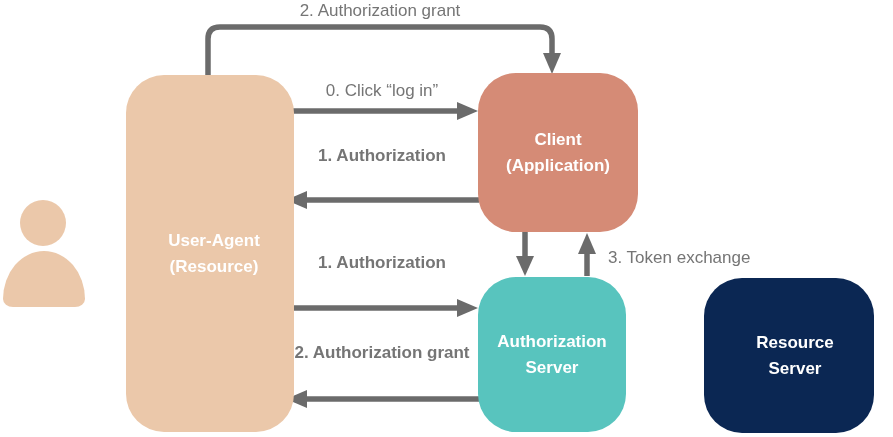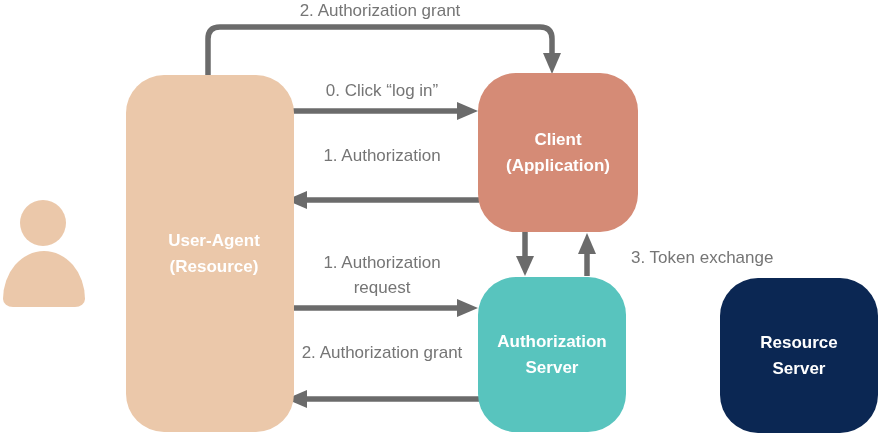--- a/index.html
+++ b/index.html
@@ -19,35 +19,35 @@
     border-radius:38px;
     display:flex; flex-direction:column;
     justify-content:center; align-items:center;
     color:#ffffff; font-weight:700; font-size:17px; line-height:26px;
     text-align:center;
   }
   .node span { display:block; }
   #node-user-agent { left:126px; top:75px;  width:160px; height:357px; }
   #node-client     { left:478px; top:73px;  width:160px; height:159px; }
   #node-auth       { left:478px; top:277px; width:148px; height:155px; }
-  #node-resource   { left:720px; top:278px; width:158px; height:155px; }
+  #node-resource   { left:704px; top:278px; width:158px; height:155px;padding-left:12px; }
 
   .edge-label {
     position:absolute;
     font-size:17px; line-height:25px;
     white-space:nowrap; text-align:center;
     transform:translateX(-50%);
   }
-  .edge-label span { display:block; }
+  .edge-label span { display:block;font-weight:bold; }
   #label-grant-top     { left:380px; top:-2px; }
   #label-click         { left:382px; top:78px; }
   #label-req-redirect  { left:382px; top:143px; }
   #label-req           { left:382px; top:250px; }
   #label-grant-redirect{ left:382px; top:340px; }
-  #label-token         { left:631px; top:245px; transform:none; text-align:left; }
+  #label-token         { left:608px; top:245px; transform:none; text-align:left; }
 
   #person-head {
     position:absolute; left:20px; top:200px;
     width:46px; height:46px; border-radius:50%;
   }
   #person-body {
     position:absolute; left:3px; top:251px;
     width:82px; height:56px;
     border-radius:41px 41px 10px 10px / 48px 48px 8px 8px;
   }
@@ -117,21 +117,20 @@
     <div class="edge-label" id="label-grant-top">2. Authorization grant</div>
 
     <div class="edge-label" id="label-click">0. Click “log in”</div>
 
     <div class="edge-label" id="label-req-redirect">
       <span>1. Authorization</span>
     </div>
 
     <div class="edge-label" id="label-req">
       <span>1. Authorization</span>
-      <span>request</span>
     </div>
 
     <div class="edge-label" id="label-grant-redirect">
       <span>2. Authorization grant</span>
     </div>
 
     <div class="edge-label" id="label-token">3. Token exchange</div>
   </div>
 
 </div>

